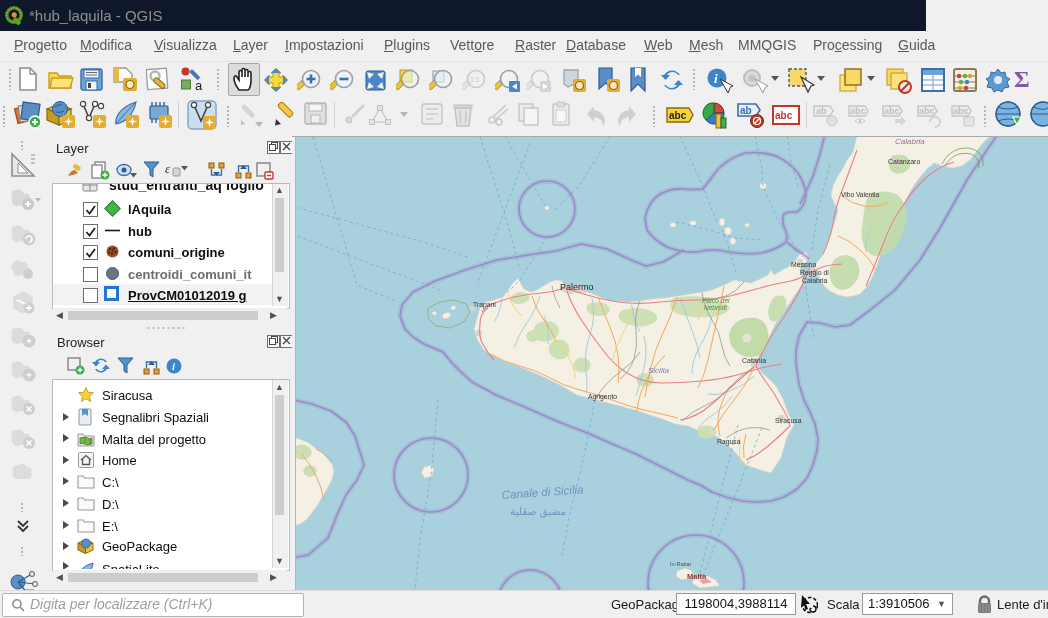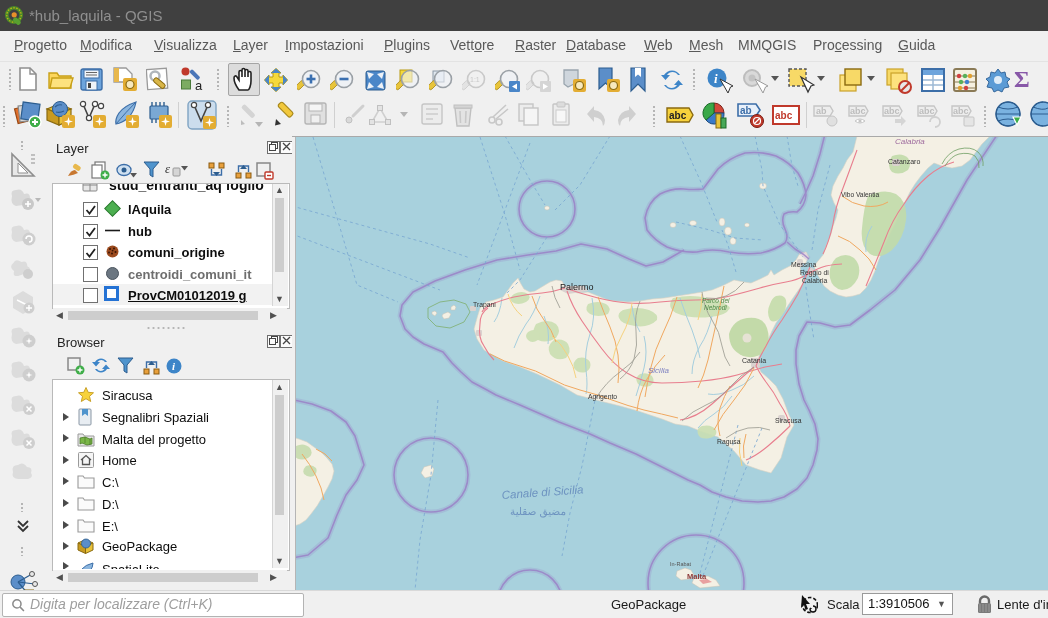--- a/index.html
+++ b/index.html
@@ -1,18 +1,18 @@
 <!DOCTYPE html>
 <html><head><meta charset="utf-8">
 <style>
 html,body{margin:0;padding:0;}
 body{width:1048px;height:618px;overflow:hidden;font-family:"Liberation Sans",sans-serif;background:#f0f0f0;position:relative;}
 .abs{position:absolute;}
 
-#titlebar{left:0;top:0;width:1048px;height:31px;background:#404040;}
+#titlebar{left:0;top:0;width:926px;height:31px;background:#0f172a;}
 #titletext{left:29px;top:7px;font-size:15px;color:#8f8f8f;}
 
 #menubar{left:0;top:31px;width:1048px;height:30px;background:#f0f0f0;border-bottom:1px solid #e3e3e3;}
 .menu{position:absolute;top:6px;font-size:14px;color:#595959;}
 .menu u{text-decoration:underline;}
 
 #tb1{left:0;top:62px;width:1048px;height:34px;background:#f0f0f0;}
 #tb2{left:0;top:96px;width:1048px;height:40px;background:#f0f0f0;border-bottom:1px solid #dcdcdc;}
 .ticon{position:absolute;}
 .grip{position:absolute;width:4px;height:22px;background-image:radial-gradient(circle,#b5b5b5 1px,transparent 1.2px);background-size:4px 4px;}
@@ -906,20 +906,21 @@
 </div>
 <div class="abs" id="statusbar">
   <div id="locbox">
       <svg class="abs" style="left:8px;top:4px" width="14" height="14" viewBox="0 0 13 13">
         <circle cx="5.5" cy="5.5" r="3.8" fill="none" stroke="#8a8a8a" stroke-width="1.4"></circle>
         <line x1="8.5" y1="8.5" x2="12" y2="12" stroke="#8a8a8a" stroke-width="1.4"></line>
       </svg>
       <span>Digita per localizzare (Ctrl+K)</span>
     </div>
   <span class="sbtext" style="left:611px">GeoPackage</span>
+  <div class="sbbox" style="left:676px;width:118px;text-align:center;line-height:20px">1198004,3988114</div>
   <svg class="abs" style="left:799px;top:3px" width="19" height="21" viewBox="0 0 19 21">
       <circle cx="11" cy="11" r="7.5" fill="none" stroke="#111" stroke-width="1.6" stroke-dasharray="3.5,2"></circle>
       <path d="M3,1 L11,10 7,10 9,15 6.5,16 5,11 2,14 Z" fill="#111"></path>
       <circle cx="14" cy="15" r="3.5" fill="#f0f0f0"></circle>
       <path d="M14,12 a3,3 0 1,1 -3,3" fill="none" stroke="#111" stroke-width="1.4"></path>
       <path d="M10,15 l1.6,-1.6 1.6,1.6 Z" fill="#111"></path>
     </svg>
   <span class="sbtext" style="left:827px">Scala</span>
   <div class="sbbox" style="left:862px;width:89px;line-height:20px"><span style="padding-left:5px">1:3910506</span><span style="position:absolute;right:6px;top:0px;color:#555;font-size:9px">▼</span></div>
   <svg class="abs" style="left:976px;top:4px" width="17" height="19" viewBox="0 0 17 19">

